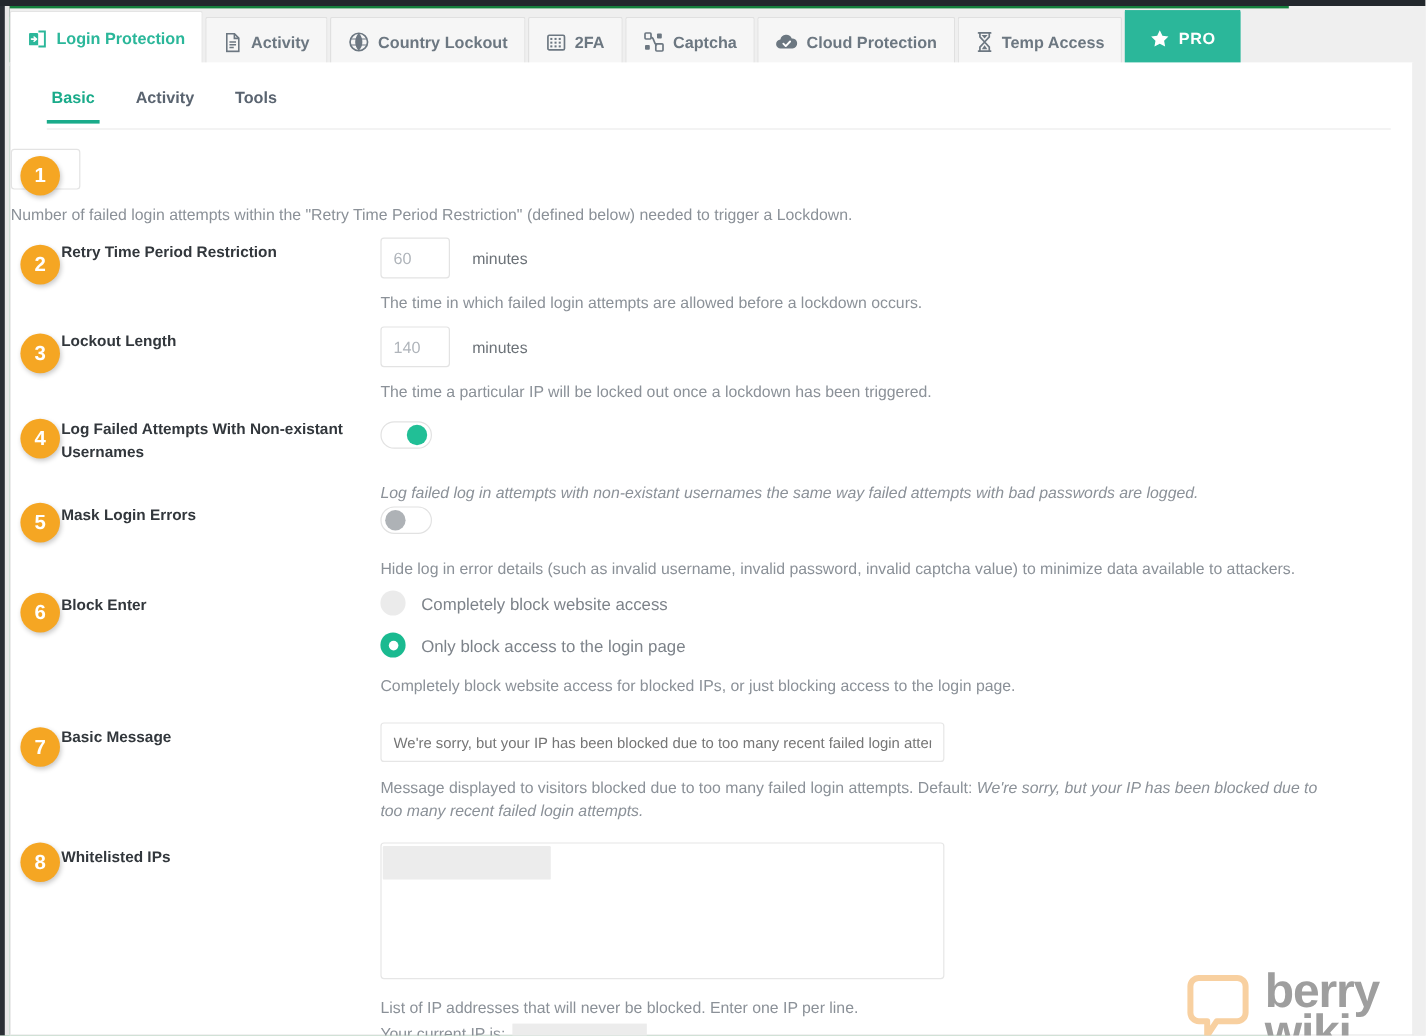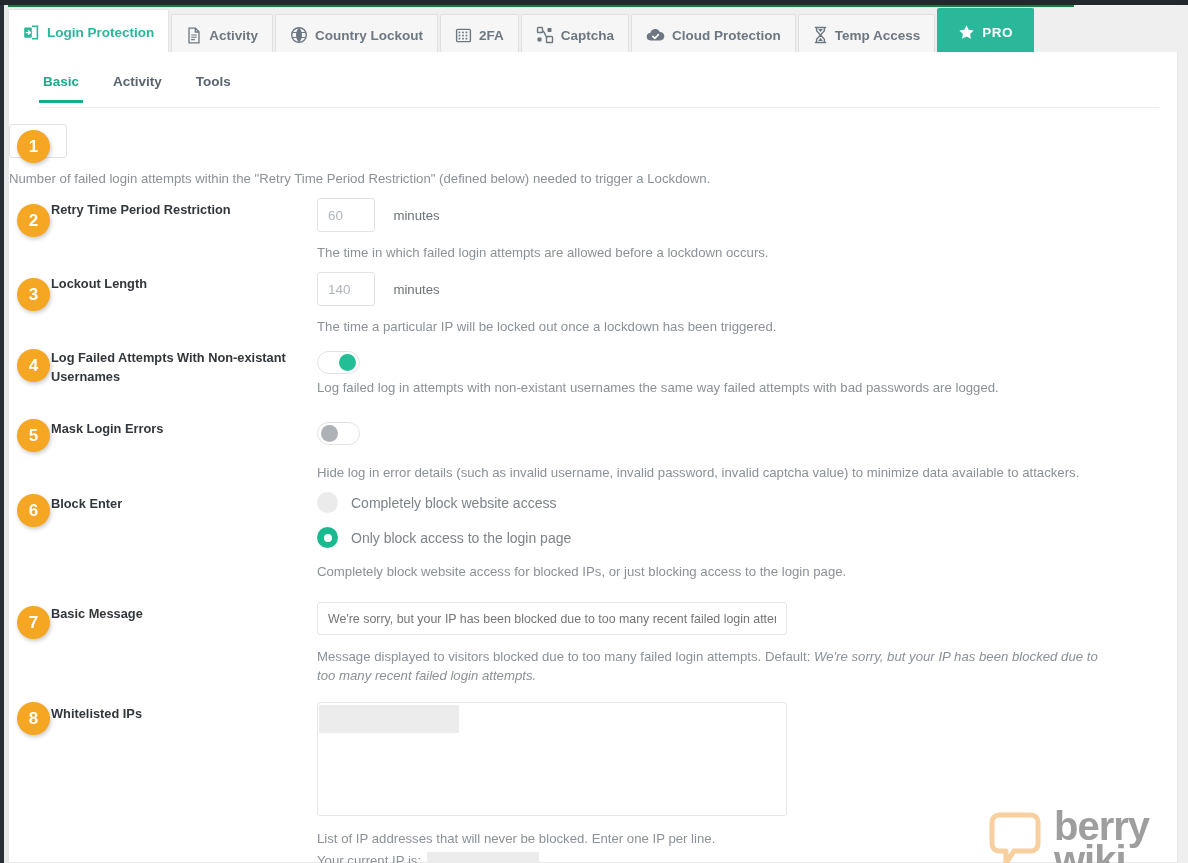--- a/index.html
+++ b/index.html
@@ -352,21 +352,21 @@
 
       <div class="row" style="height:71px;">
         <div class="badge" style="top:3px;">
             <span>4</span>
           </div>
         <div class="label-col" style="padding-right:26px;"><span>Log Failed Attempts With Non-existant Usernames</span></div>
         <div class="ctrl-col">
           <div style="padding-top:5px;">
             <span class="toggle on"><span class="knob"></span></span>
           </div>
-          <div class="desc" style="margin-top:0;">Log failed log in attempts with non-existant usernames the same way failed attempts with bad passwords are logged.</div>
+          <div class="desc" style="margin-top:22px;font-style:italic;">Log failed log in attempts with non-existant usernames the same way failed attempts with bad passwords are logged.</div>
         </div>
       </div>
 
       <div class="row" style="height:75px;">
         <div class="badge" style="top:2px;">
             <span>5</span>
           </div>
         <div class="label-col"><span>Mask Login Errors</span></div>
         <div class="ctrl-col">
           <div style="padding-top:5px;">

